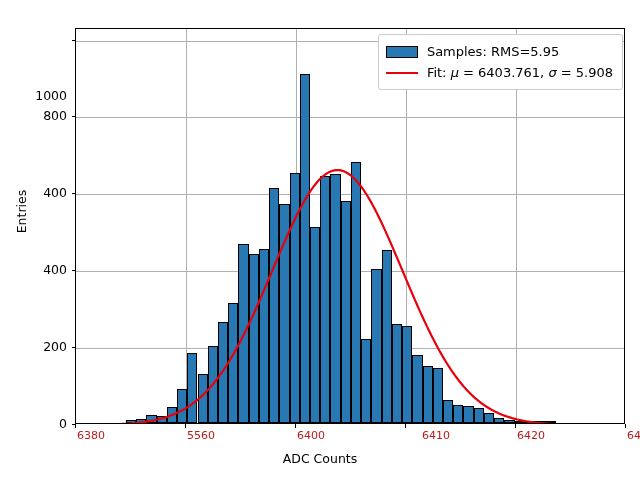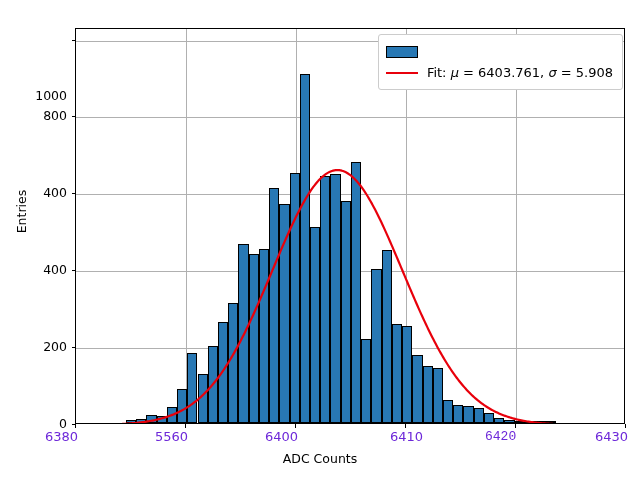--- a/index.html
+++ b/index.html
@@ -77,23 +77,23 @@
   .tick-x {
     position: absolute;
     width: 1px;
     height: 3.5px;
     background: #000000;
     top: 424px;
   }
   .ticklabel-x {
     position: absolute;
     top: 429px;
-    font-size: 13px;
-    color: #6d28d9;
-    text-align: left;
+    font-size: 11px;
+    color: #b91c1c;
+    text-align: right;
     width: 60px;
     margin-left: -30px;
   }
   .tick-y {
     position: absolute;
     height: 1px;
     width: 3.5px;
     background: #000000;
     left: 71.5px;
   }
@@ -236,21 +236,21 @@
   <div id="x-ticks">
       <div class="tick-x" style="left: 75px;"></div>
       <div class="ticklabel-x" style="left: 75px;">6380</div>
       <div class="tick-x" style="left: 185px;"></div>
       <div class="ticklabel-x" style="left: 185px;">5560</div>
       <div class="tick-x" style="left: 295px;"></div>
       <div class="ticklabel-x" style="left: 295px;">6400</div>
       <div class="tick-x" style="left: 405px;"></div>
       <div class="ticklabel-x" style="left: 420px;">6410</div>
       <div class="tick-x" style="left: 515px;"></div>
-      <div class="ticklabel-x" style="left: 515px; font-family: Liberation Mono, monospace;">6420</div>
+      <div class="ticklabel-x" style="left: 515px;">6420</div>
       <div class="tick-x" style="left: 625px;"></div>
       <div class="ticklabel-x" style="left: 625px;">6430</div>
     </div>
   <div id="y-ticks">
       <div class="tick-y" style="top: 424px;"></div>
       <div class="ticklabel-y" style="top: 424px;">0</div>
       <div class="tick-y" style="top: 347.11px;"></div>
       <div class="ticklabel-y" style="top: 347.11px;">200</div>
       <div class="tick-y" style="top: 270.21px;"></div>
       <div class="ticklabel-y" style="top: 270.21px;">400</div>
@@ -261,20 +261,21 @@
       <div class="tick-y" style="top: 39.53px;"></div>
       <div class="ticklabel-y" style="top: 39.53px; margin-top: 48px;">1000</div>
     </div>
 
   <div id="xlabel">ADC Counts</div>
   <div id="ylabel">Entries</div>
 
   <div id="legend">
     <div class="legend-row">
       <span class="legend-swatch-patch"></span>
+      <span class="legend-text">Samples: RMS=5.95</span>
     </div>
     <div class="legend-row">
       <span class="legend-swatch-line"></span>
       <span class="legend-text">Fit: <span class="it">μ</span> = 6403.761, <span class="it">σ</span> = 5.908</span>
     </div>
   </div>
 
 </div>
 
 </body></html>

